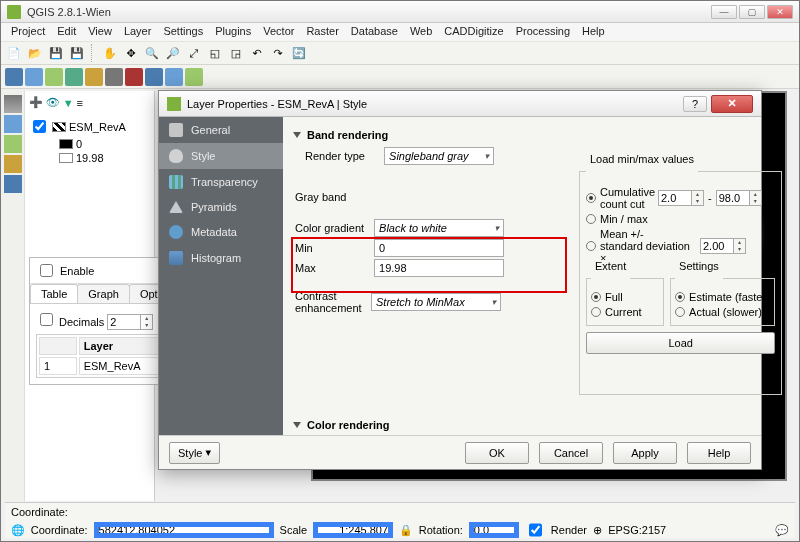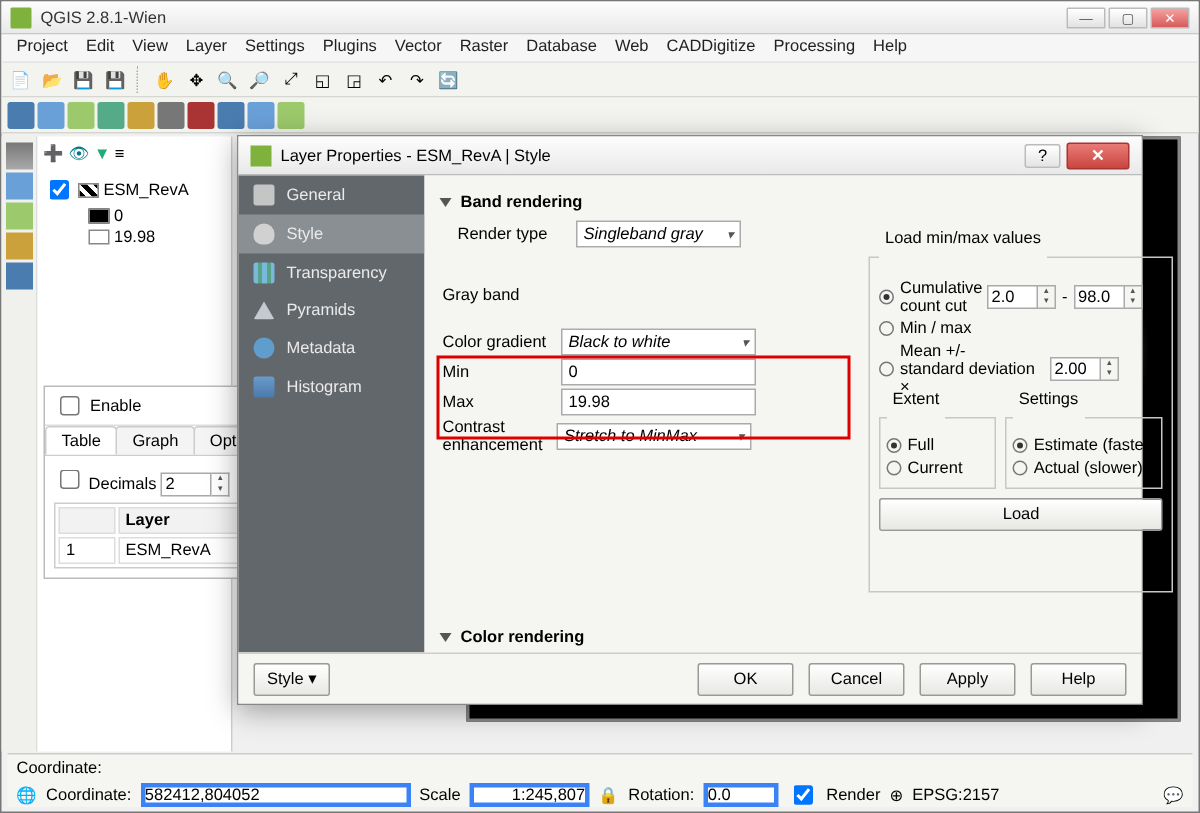--- a/index.html
+++ b/index.html
@@ -40,21 +40,21 @@
   .tab.active { background:#fff; font-weight:normal;}
   .panelbody { padding:6px; }
   .tbl { border:1px solid #ccc; width:100%; }
   .tbl th, .tbl td { border:1px solid #ddd; padding:2px 4px; text-align:left; background:#fff;}
   .tbl th { background:#f2f2f2;}
 
   .canvas { position:absolute; left:310px; top:90px; right:12px; height:390px; background:#000; border:2px solid #888;}
   .smear { position:absolute; background:radial-gradient(#bbb,#777 60%, transparent 70%); filter:blur(2px);}
   .statusbar { position:absolute; left:4px; right:4px; bottom:3px; height:36px; background:#f5f5f2; border-top:1px solid #ccc; }
   .statusrow { display:flex; align-items:center; gap:6px; padding:1px 6px; height:18px;}
-  .statusrow input { height:16px; border:3px solid #3b82f6; padding:0 0; background:#fff;}
+  .statusrow input { height:16px; border:5px solid #3b82f6; padding:0 0; background:#fff;}
 
   
   .dialog { position:absolute; left:158px; top:90px; width:604px; height:380px; background:#f5f5f2; border:1px solid #888; box-shadow:0 4px 18px rgba(0,0,0,.35); }
   .dlg-title { height:26px; background:linear-gradient(#fdfdfd,#e9e9e9); display:flex; align-items:center; padding:0 8px; border-bottom:1px solid #bbb;}
   .dlg-title .qicon { width:14px;height:14px;background:#7fb23c;margin-right:6px;}
   .dlg-title .dlg-help { margin-left:auto; width:24px;height:16px; background:linear-gradient(#fff,#e4e4e4); border:1px solid #bbb; border-radius:2px; display:flex; align-items:center; justify-content:center;}
   .dlg-title .dlg-close { width:42px;height:18px;margin-left:4px; background:linear-gradient(#e87b76,#c94540); border:1px solid #a33; border-radius:2px; color:#fff; display:flex; align-items:center; justify-content:center; font-weight:bold;}
 
   .dlg-body { position:absolute; top:26px; left:0; right:0; bottom:34px; display:flex;}
   .dlg-side { width:124px; background:#62676b; color:#eaeaea; }
@@ -307,21 +307,21 @@
         <div style="margin:16px 0"><label class="fld">Gray band</label>
           </div>
         <div style="margin:2px 0"><label class="fld">Color gradient</label>
           <span class="combo" style="width:130px">
               <span>Black to white</span>
             </span></div>
         <div style="margin:2px 0"><label class="fld">Min</label>
           <input class="txt" style="width: 130px;" value="0"></div>
         <div style="margin:2px 0"><label class="fld">Max</label>
           <input class="txt" style="width: 130px;" value="19.98"></div>
-        <div style="margin:2px 0; display:flex; align-items:center;">
+        <div style="margin:13px 0; display:flex; align-items:center;">
           <span style="width:76px;display:inline-block">
             <span>Contrast</span><br>
             <span>enhancement</span>
           </span>
           <span class="combo" style="width:130px">
               <span>Stretch to MinMax</span>
             </span>
         </div>
       </div>
       <div class="redbox" style="left:8px; top:120px; width:276px; height:56px"></div>

